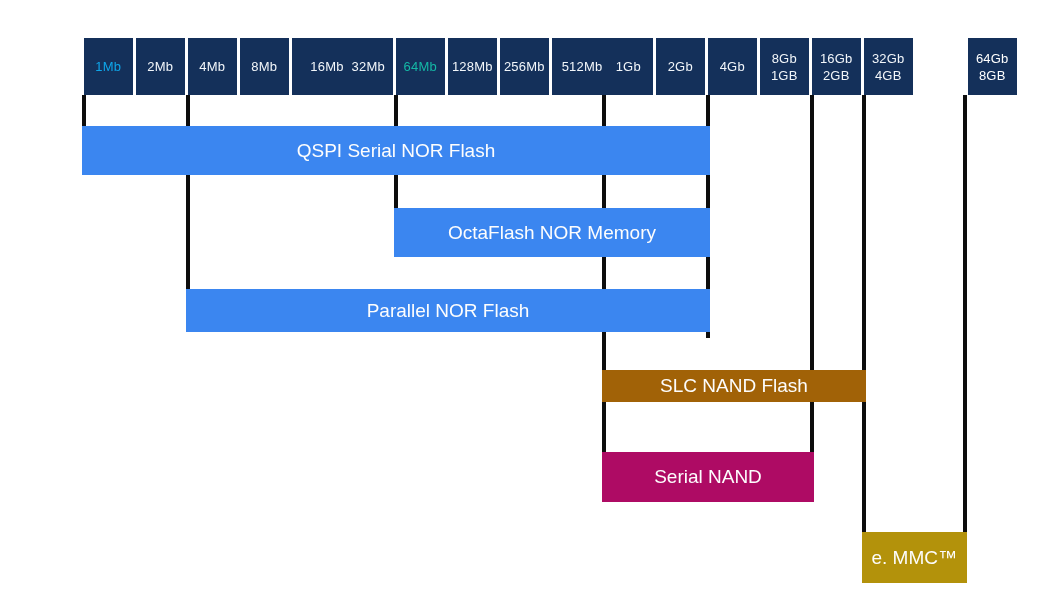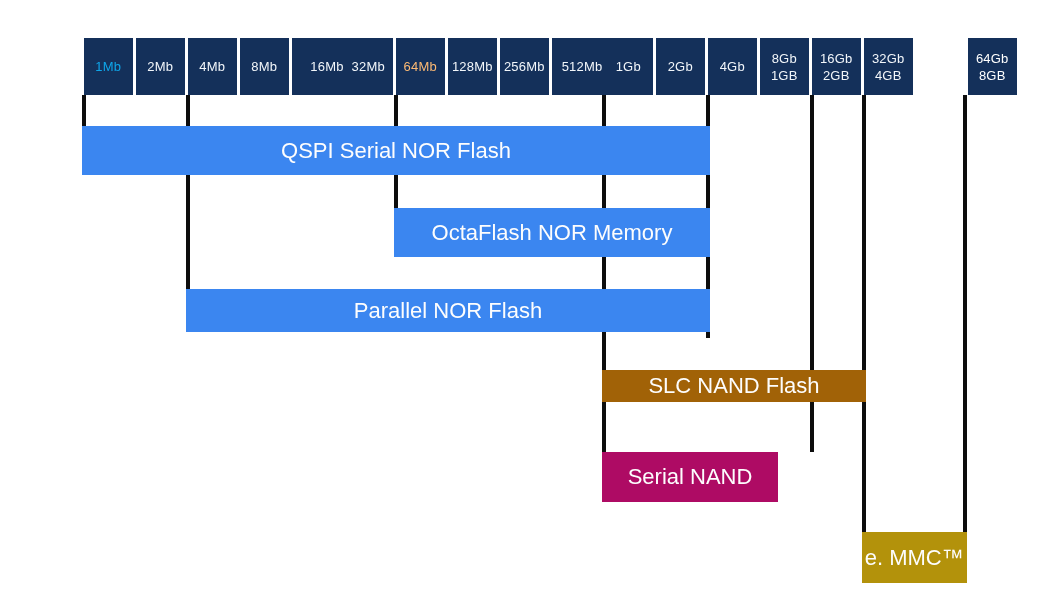--- a/index.html
+++ b/index.html
@@ -31,21 +31,21 @@
   .connector {
     position: absolute;
     z-index: 1;
   }
   .product-bar {
     position: absolute;
     display: flex;
     align-items: center;
     justify-content: center;
     text-align: center;
-    font-size: 22px;
+    font-size: 19px;
     z-index: 2;
     user-select: none;
   }
 </style>
 </head>
 <body>
 
 <div id="stage">
   <div id="connectors-layer">
       <div class="connector" style="left: 82px; top: 95px; width: 4px; height: 31px; background: rgb(13, 13, 13);"></div>
@@ -63,21 +63,21 @@
       </div>
       <div class="product-bar" style="left: 394px; top: 208px; width: 316px; height: 49px; background: rgb(59, 134, 240); color: rgb(253, 253, 253);">
         <span>OctaFlash NOR Memory</span>
       </div>
       <div class="product-bar" style="left: 186px; top: 289px; width: 524px; height: 43px; background: rgb(59, 134, 240); color: rgb(253, 253, 253);">
         <span>Parallel NOR Flash</span>
       </div>
       <div class="product-bar" style="left: 602px; top: 370px; width: 264px; height: 32px; background: #a16207; color: rgb(253, 253, 253);">
         <span>SLC NAND Flash</span>
       </div>
-      <div class="product-bar" style="left: 602px; top: 452px; width: 176px; height: 50px; background: rgb(174, 11, 100); color: rgb(253, 253, 253);">
+      <div class="product-bar" style="left: 602px; top: 452px; width: 212px; height: 50px; background: rgb(174, 11, 100); color: rgb(253, 253, 253);">
         <span>Serial NAND</span>
       </div>
       <div class="product-bar" style="left: 862px; top: 532px; width: 104.5px; height: 51px; background: rgb(179, 146, 11); color: rgb(253, 253, 253);">
         <span>e. MMC™</span>
       </div>
     </div>
   <div id="density-row">
       <div class="density-box" style="left: 84px; top: 38px; width: 48.5px; height: 57px; background: rgb(20, 48, 90); color: #0ea5e9;">
         <span>1Mb</span>
       </div>
@@ -89,21 +89,21 @@
       </div>
       <div class="density-box" style="left: 240px; top: 38px; width: 48.5px; height: 57px; background: rgb(20, 48, 90); color: rgb(242, 246, 250);">
         <span>8Mb</span>
       </div>
       <div class="density-box" style="left: 292px; top: 38px; width: 70px; height: 57px; background: rgb(20, 48, 90); color: rgb(242, 246, 250);">
         <span>16Mb</span>
       </div>
       <div class="density-box" style="left: 344px; top: 38px; width: 48.5px; height: 57px; background: rgb(20, 48, 90); color: rgb(242, 246, 250);">
         <span>32Mb</span>
       </div>
-      <div class="density-box" style="left: 396px; top: 38px; width: 48.5px; height: 57px; background: rgb(20, 48, 90); color: #fdba74;">
+      <div class="density-box" style="left: 396px; top: 38px; width: 48.5px; height: 57px; background: rgb(20, 48, 90); color: #14b8a6;">
         <span>64Mb</span>
       </div>
       <div class="density-box" style="left: 448px; top: 38px; width: 48.5px; height: 57px; background: rgb(20, 48, 90); color: rgb(242, 246, 250);">
         <span>128Mb</span>
       </div>
       <div class="density-box" style="left: 500px; top: 38px; width: 48.5px; height: 57px; background: rgb(20, 48, 90); color: rgb(242, 246, 250);">
         <span>256Mb</span>
       </div>
       <div class="density-box" style="left: 552px; top: 38px; width: 60px; height: 57px; background: rgb(20, 48, 90); color: rgb(242, 246, 250);">
         <span>512Mb</span>

